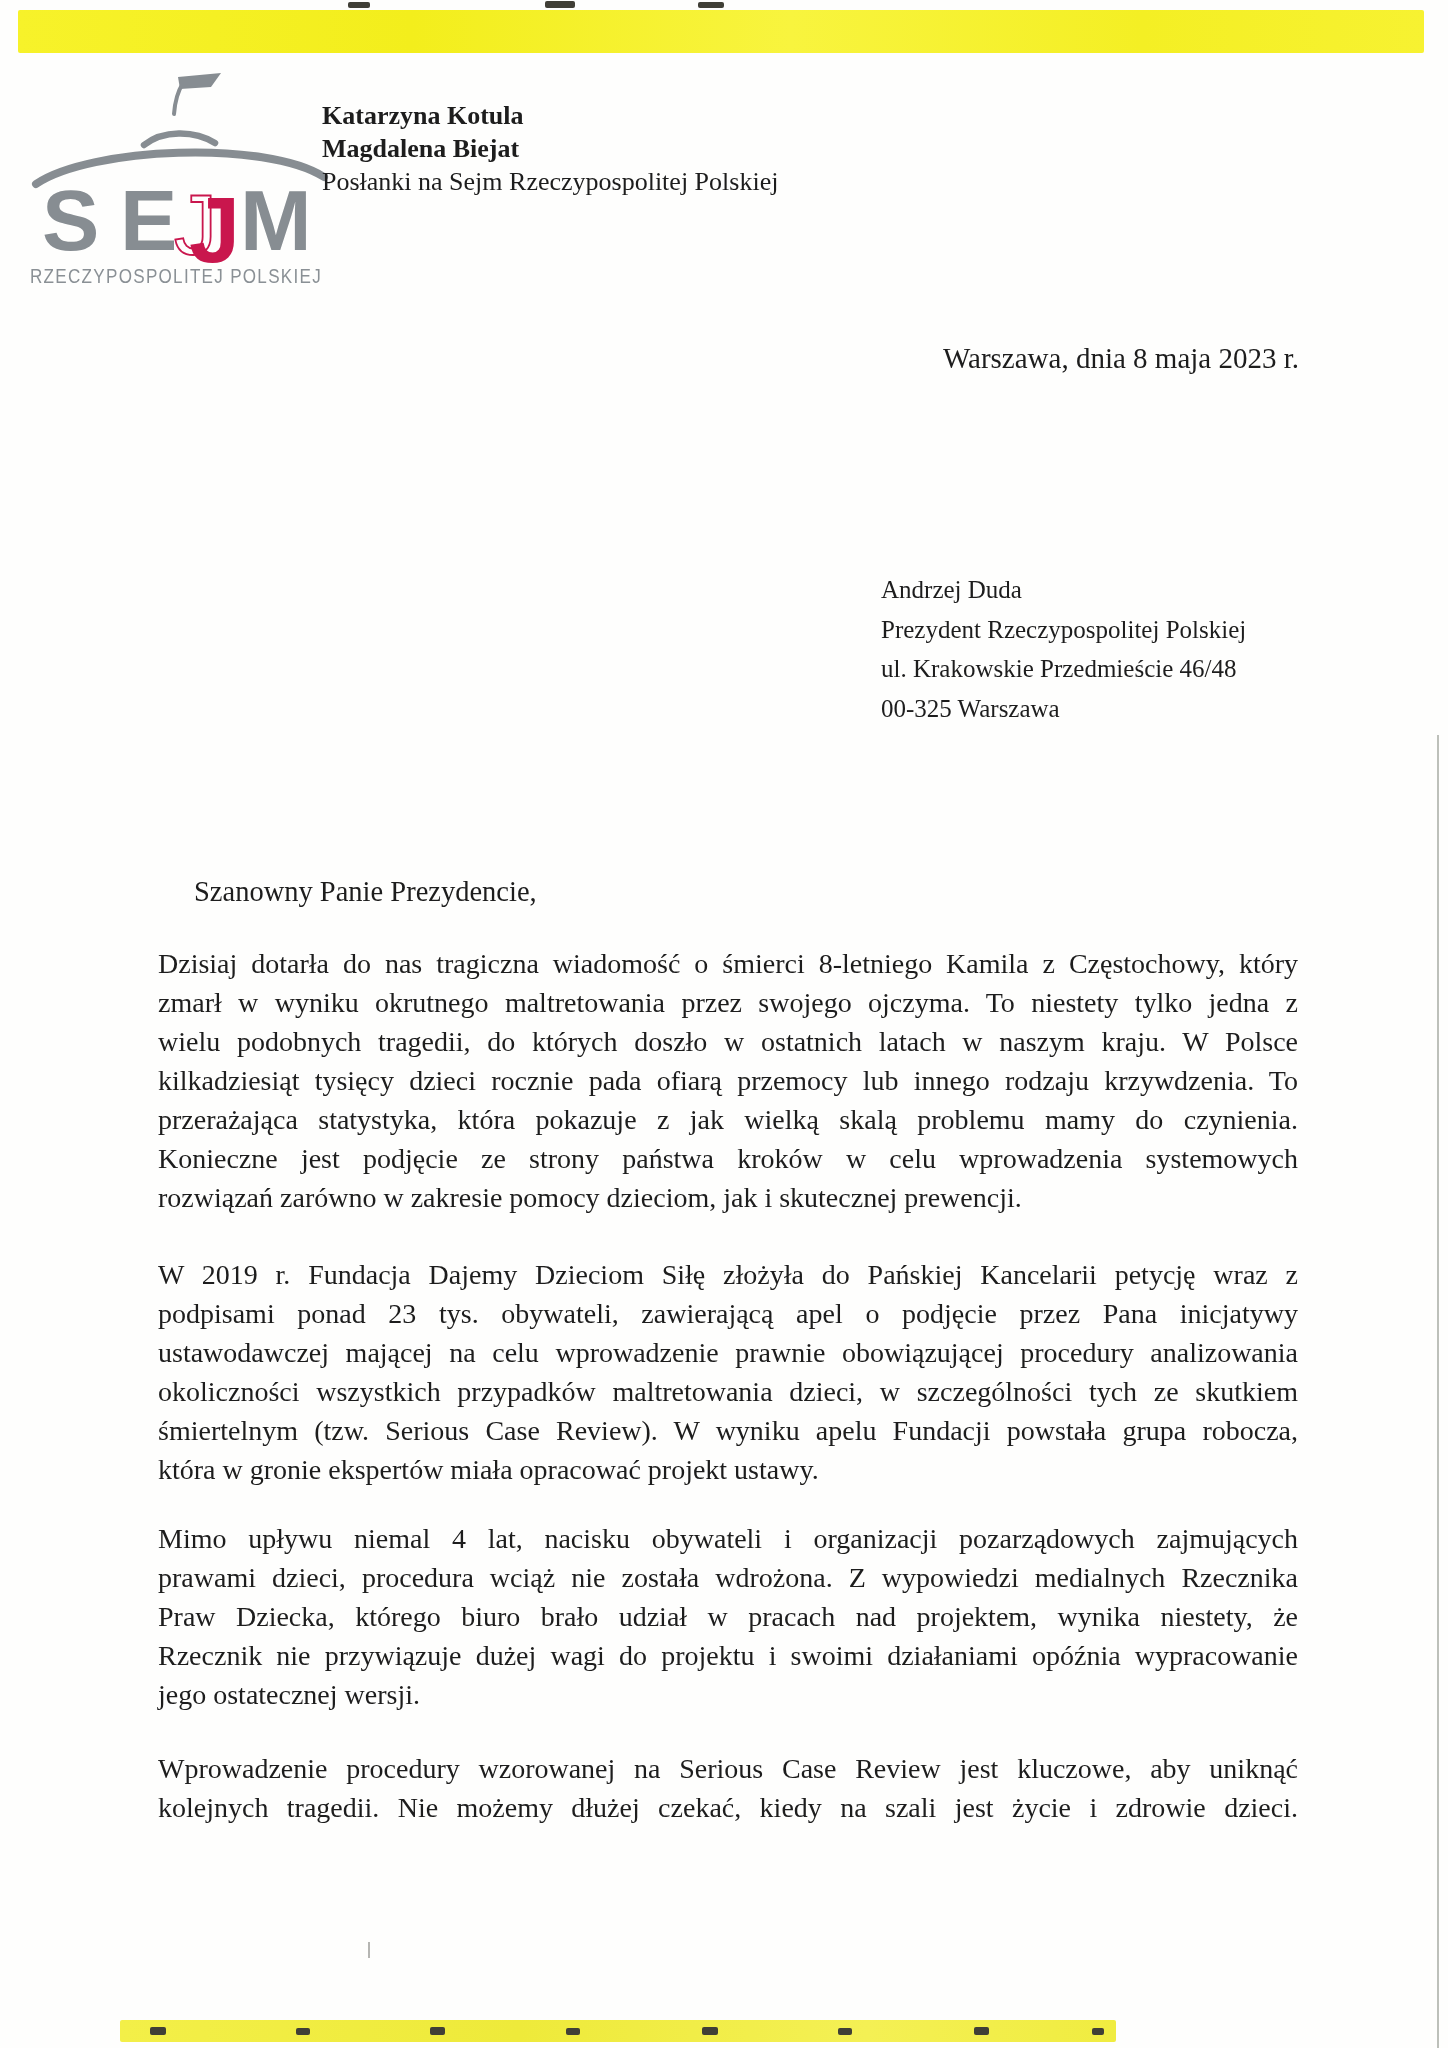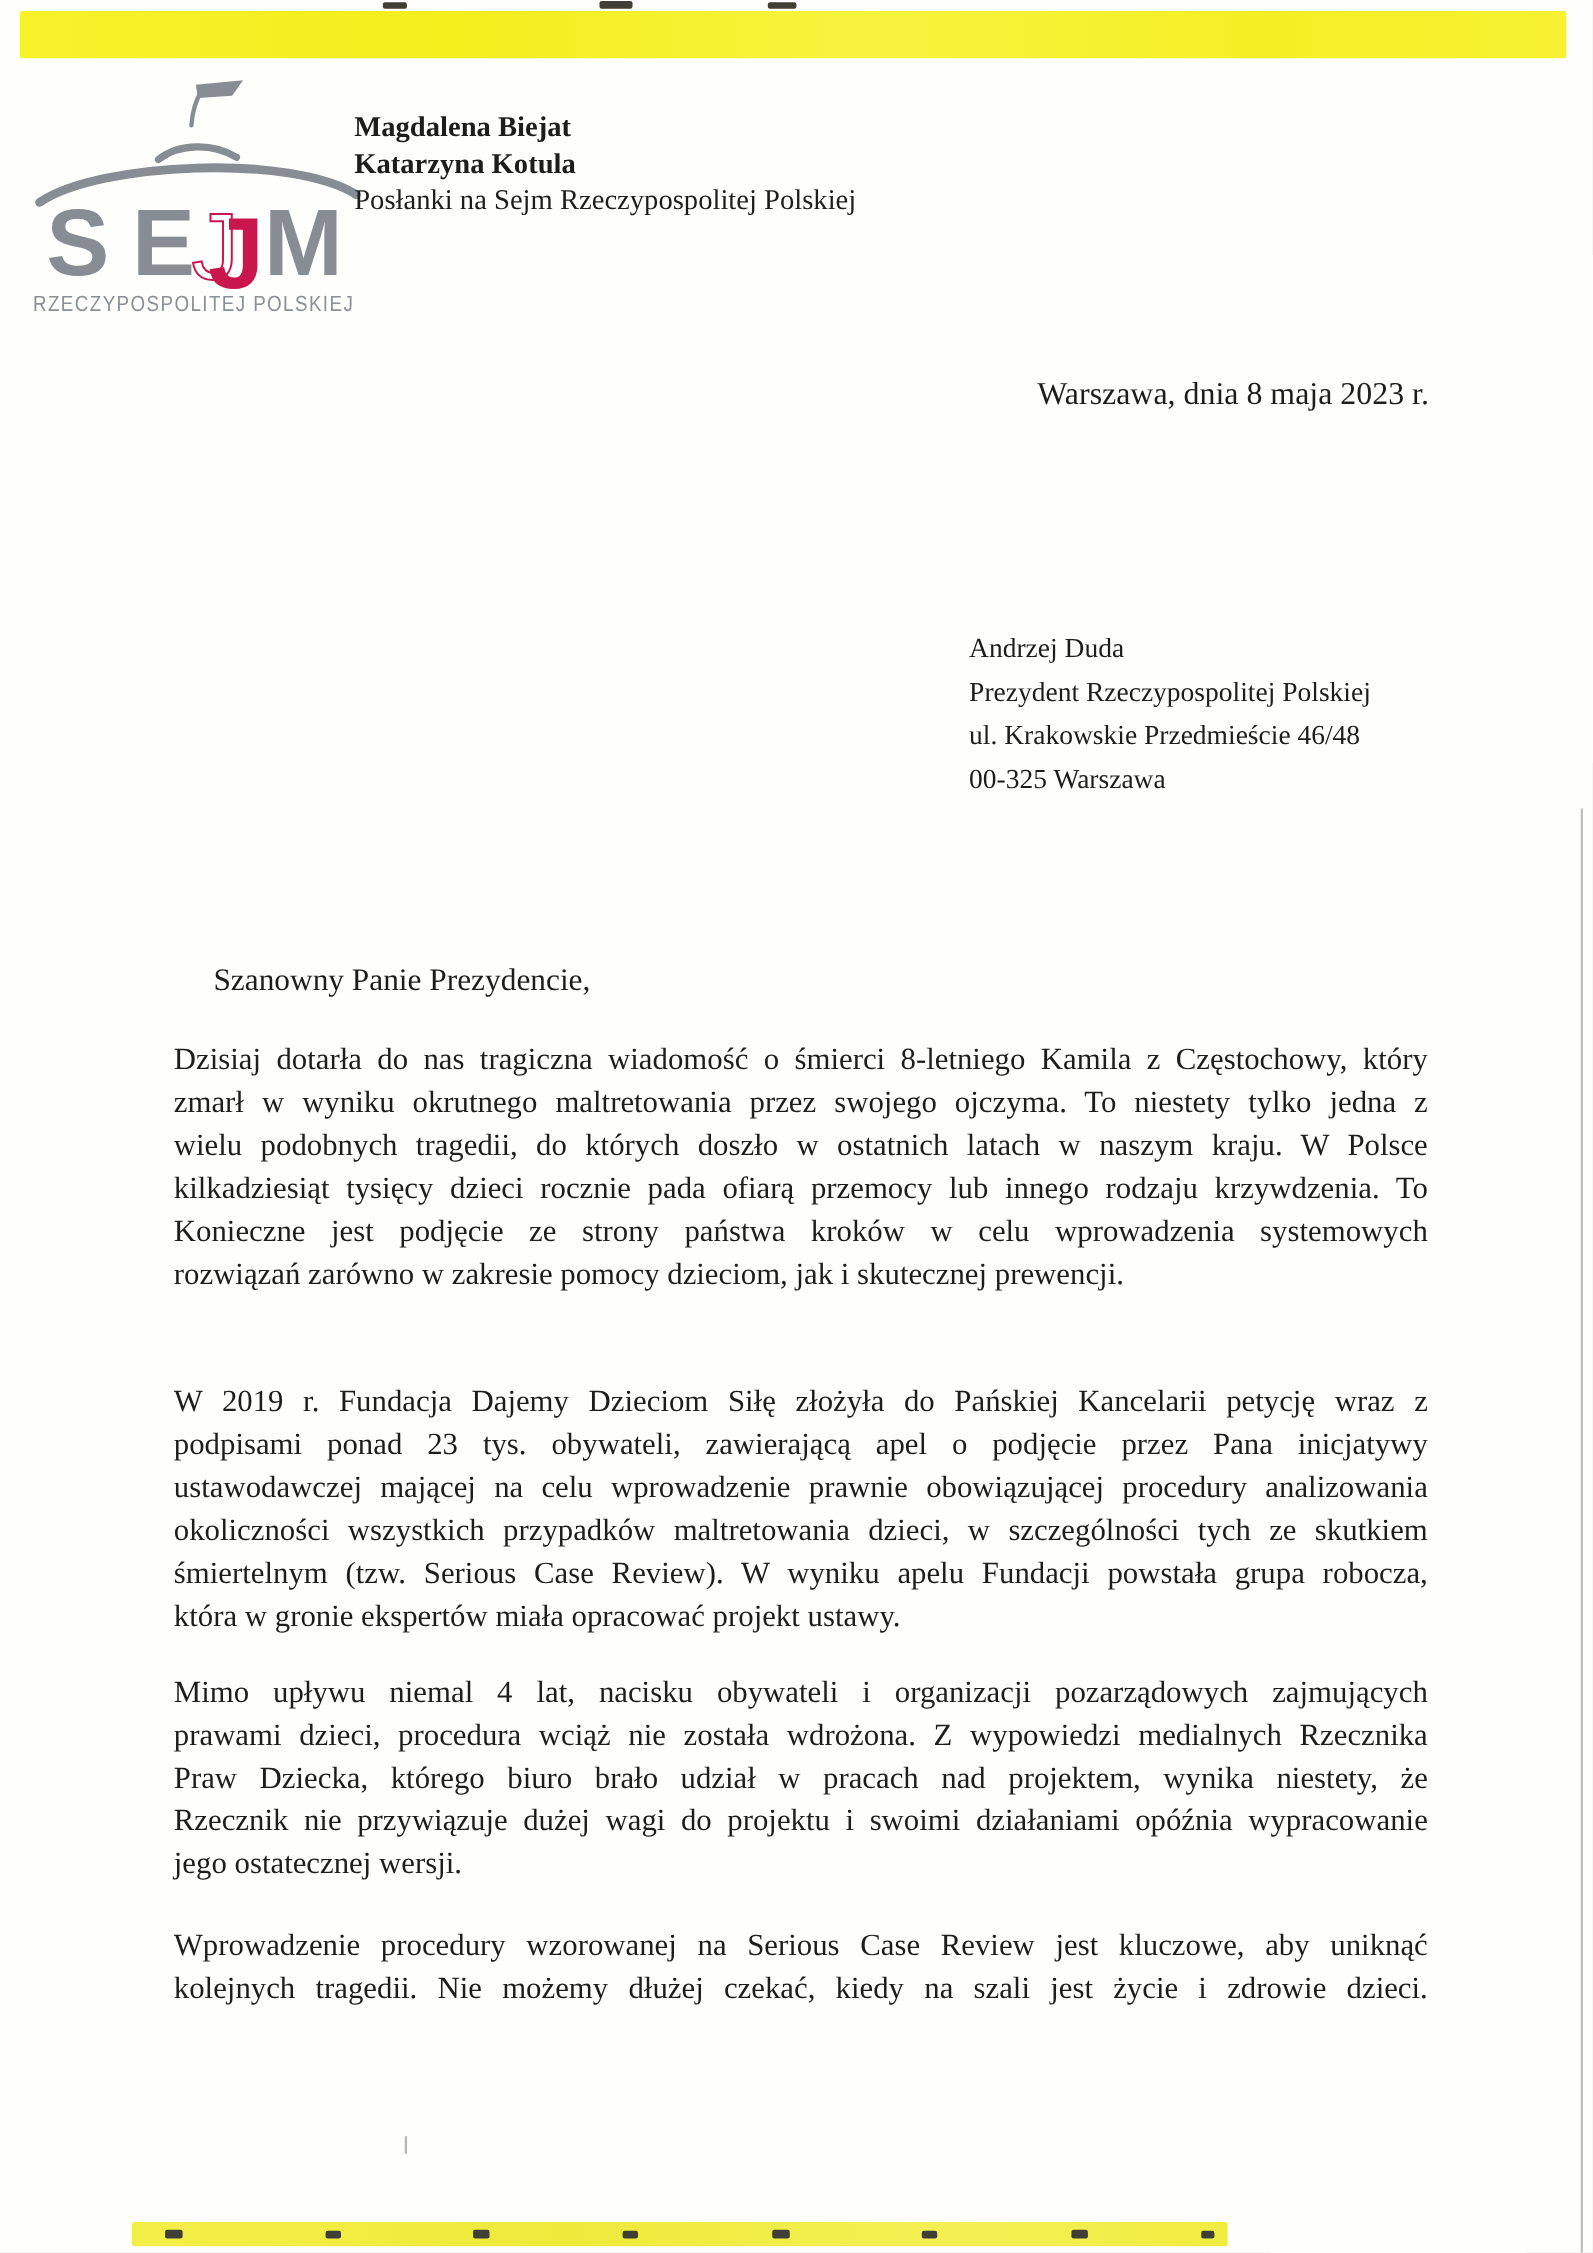--- a/index.html
+++ b/index.html
@@ -66,41 +66,42 @@
       <text x="92" y="180" font-family="Liberation Sans, sans-serif" font-weight="600" font-size="86" fill="#878d92">E</text>
       <text x="146" y="184" font-family="Liberation Sans, sans-serif" font-size="86" fill="none" stroke="#c9164d" stroke-width="1.8">J</text>
       <text x="161" y="192" font-family="Liberation Sans, sans-serif" font-weight="600" font-size="92" fill="#c9164d">J</text>
       <text x="212" y="180" font-family="Liberation Sans, sans-serif" font-weight="600" font-size="86" fill="#878d92">M</text>
 
       <text x="2" y="213" font-family="Liberation Sans, sans-serif" font-size="20" letter-spacing="1.5" fill="#8a9095" textLength="292" lengthAdjust="spacingAndGlyphs">RZECZYPOSPOLITEJ POLSKIEJ</text>
     </svg>
   </div>
 
   <div class="sender">
+    <div class="bold">Katarzyna Kotula</div>
     <div class="bold">Magdalena Biejat</div>
-    <div class="bold">Katarzyna Kotula</div>
     <div>Posłanki na Sejm Rzeczypospolitej Polskiej</div>
   </div>
 
   <div class="dateline">Warszawa, dnia 8 maja 2023 r.</div>
 
   <div class="recipient">
     <div>Andrzej Duda</div>
     <div>Prezydent Rzeczypospolitej Polskiej</div>
     <div>ul. Krakowskie Przedmieście 46/48</div>
     <div>00-325 Warszawa</div>
   </div>
 
   <div class="salutation">Szanowny Panie Prezydencie,</div>
 
   <div class="bodyblock p1">
     <div class="jline">Dzisiaj dotarła do nas tragiczna wiadomość o śmierci 8-letniego Kamila z Częstochowy, który</div>
     <div class="jline">zmarł w wyniku okrutnego maltretowania przez swojego ojczyma. To niestety tylko jedna z</div>
     <div class="jline">wielu podobnych tragedii, do których doszło w ostatnich latach w naszym kraju. W Polsce</div>
     <div class="jline">kilkadziesiąt tysięcy dzieci rocznie pada ofiarą przemocy lub innego rodzaju krzywdzenia. To</div>
+    <div class="jline">przerażająca statystyka, która pokazuje z jak wielką skalą problemu mamy do czynienia.</div>
     <div class="jline">Konieczne jest podjęcie ze strony państwa kroków w celu wprowadzenia systemowych</div>
     <div class="line">rozwiązań zarówno w zakresie pomocy dzieciom, jak i skutecznej prewencji.</div>
   </div>
 
   <div class="bodyblock p2">
     <div class="jline">W 2019 r. Fundacja Dajemy Dzieciom Siłę złożyła do Pańskiej Kancelarii petycję wraz z</div>
     <div class="jline">podpisami ponad 23 tys. obywateli, zawierającą apel o podjęcie przez Pana inicjatywy</div>
     <div class="jline">ustawodawczej mającej na celu wprowadzenie prawnie obowiązującej procedury analizowania</div>
     <div class="jline">okoliczności wszystkich przypadków maltretowania dzieci, w szczególności tych ze skutkiem</div>
     <div class="jline">śmiertelnym (tzw. Serious Case Review). W wyniku apelu Fundacji powstała grupa robocza,</div>

